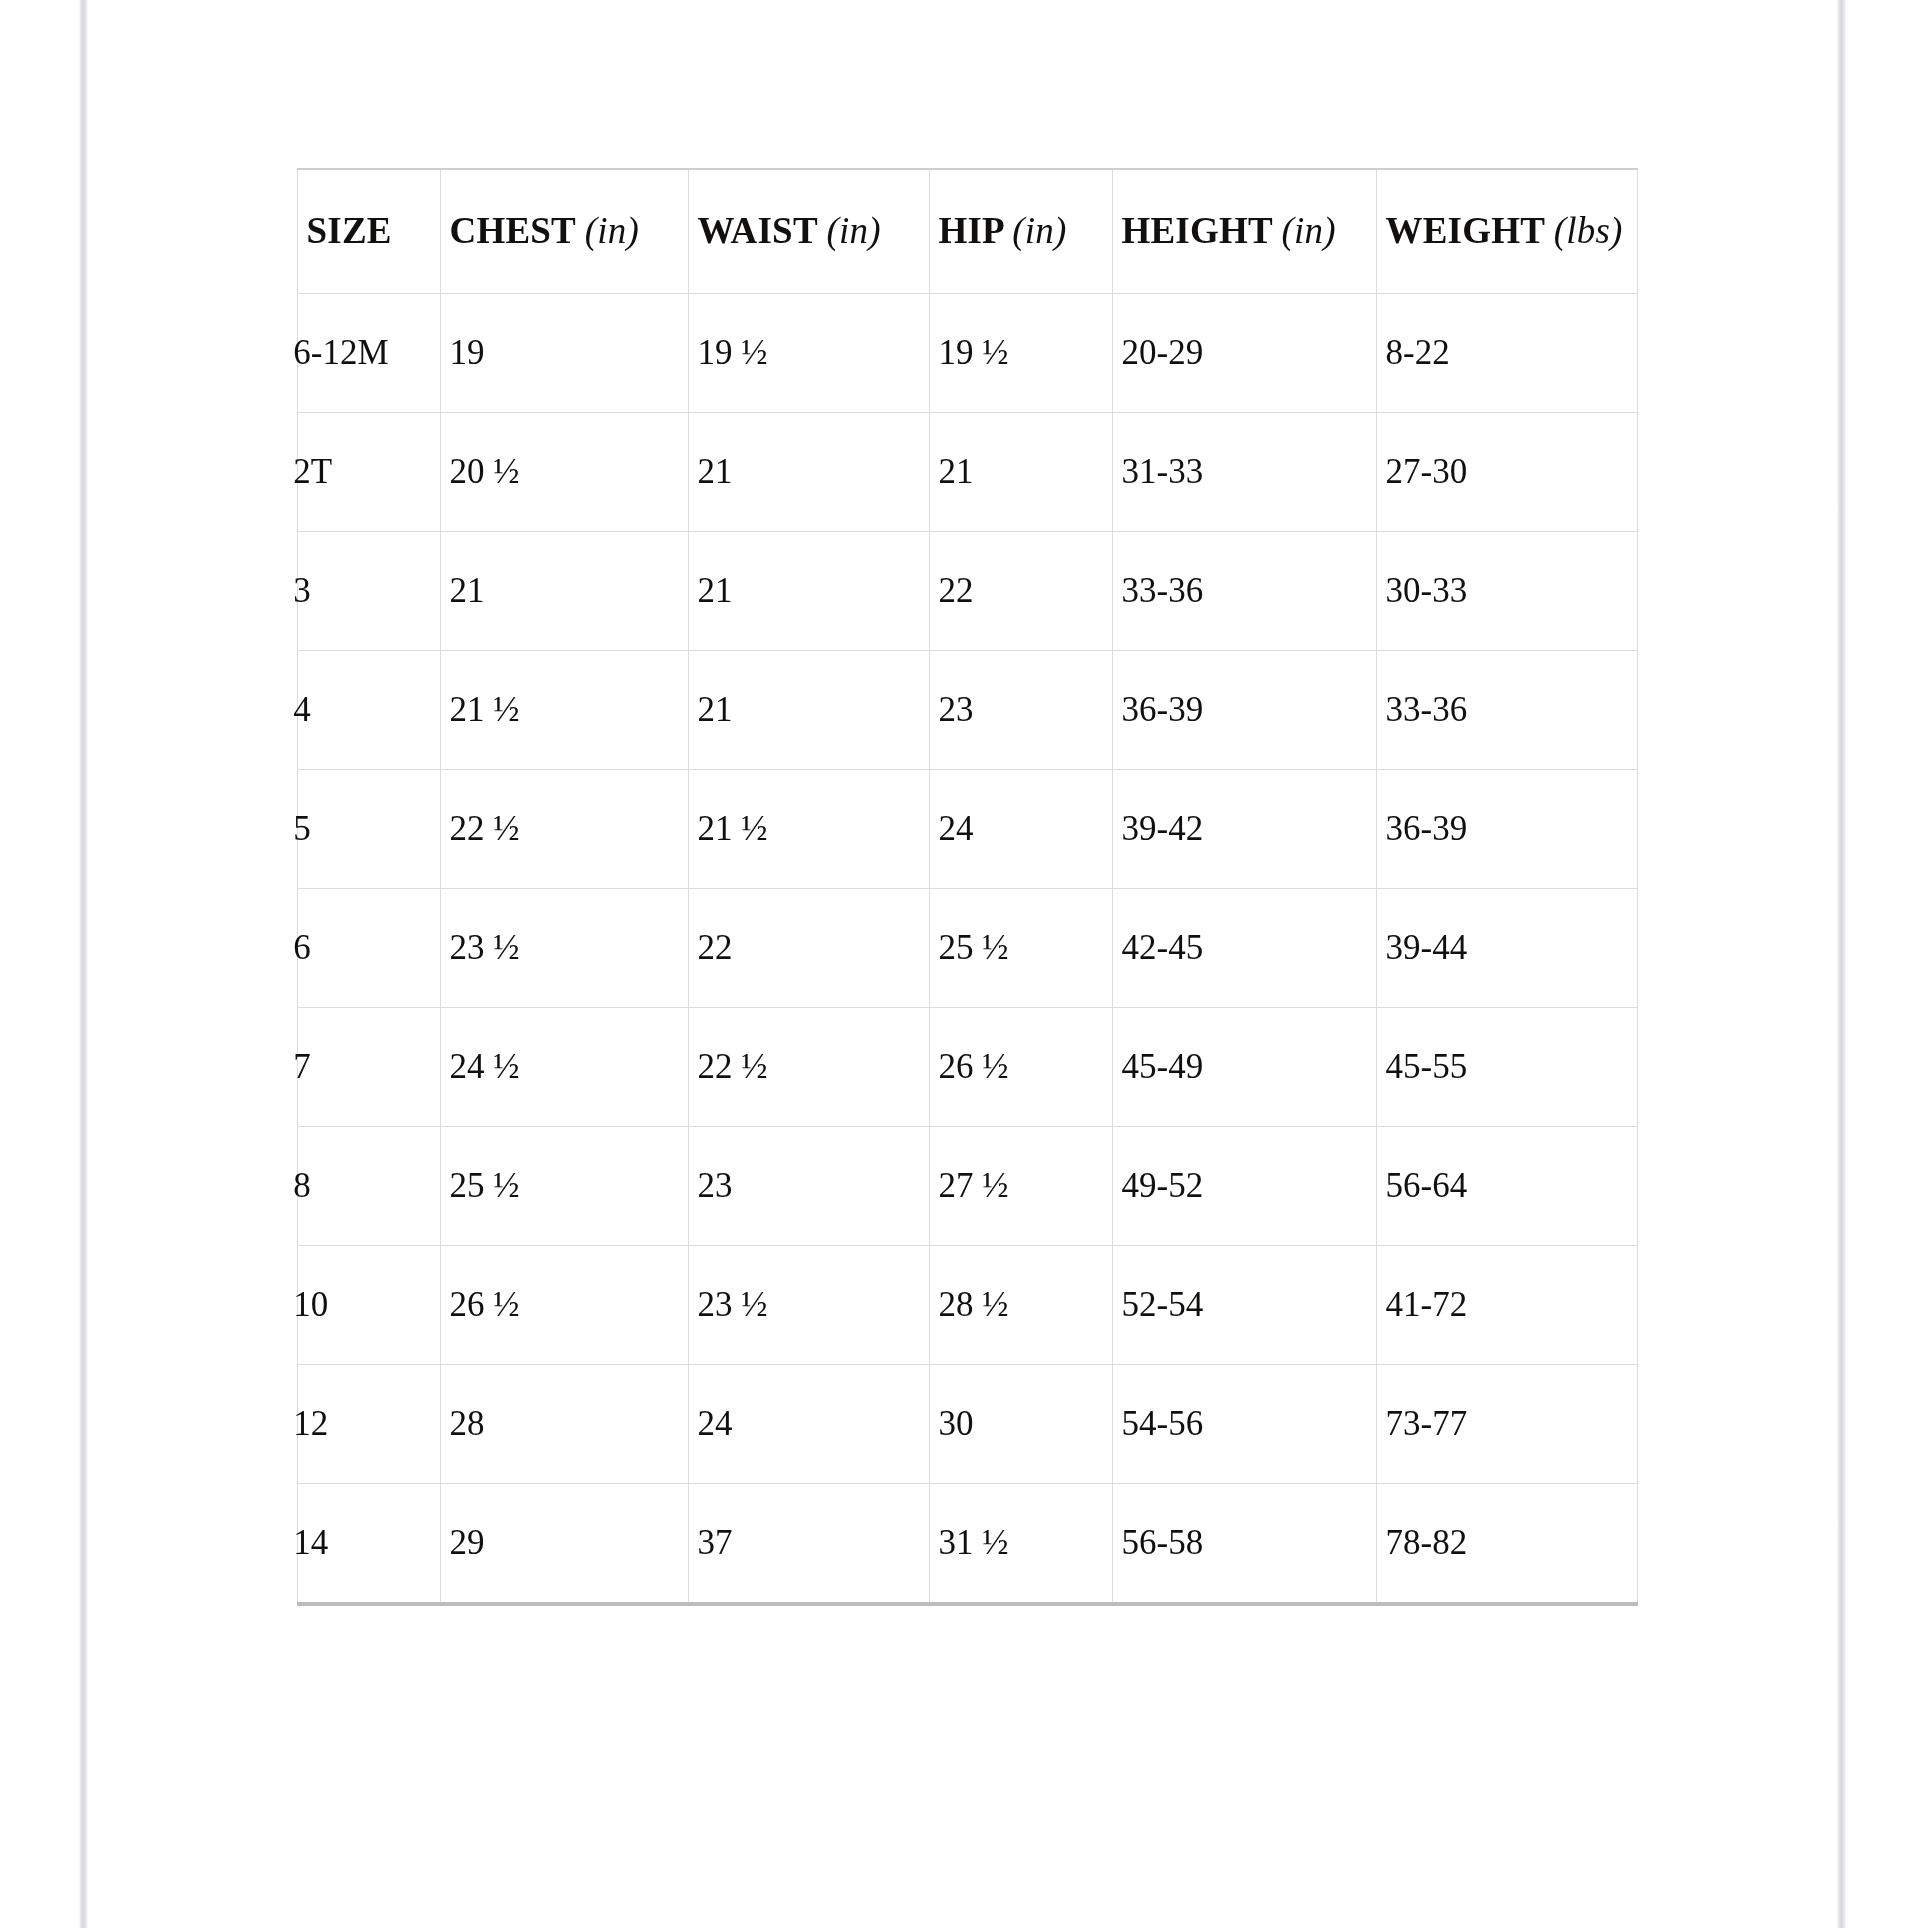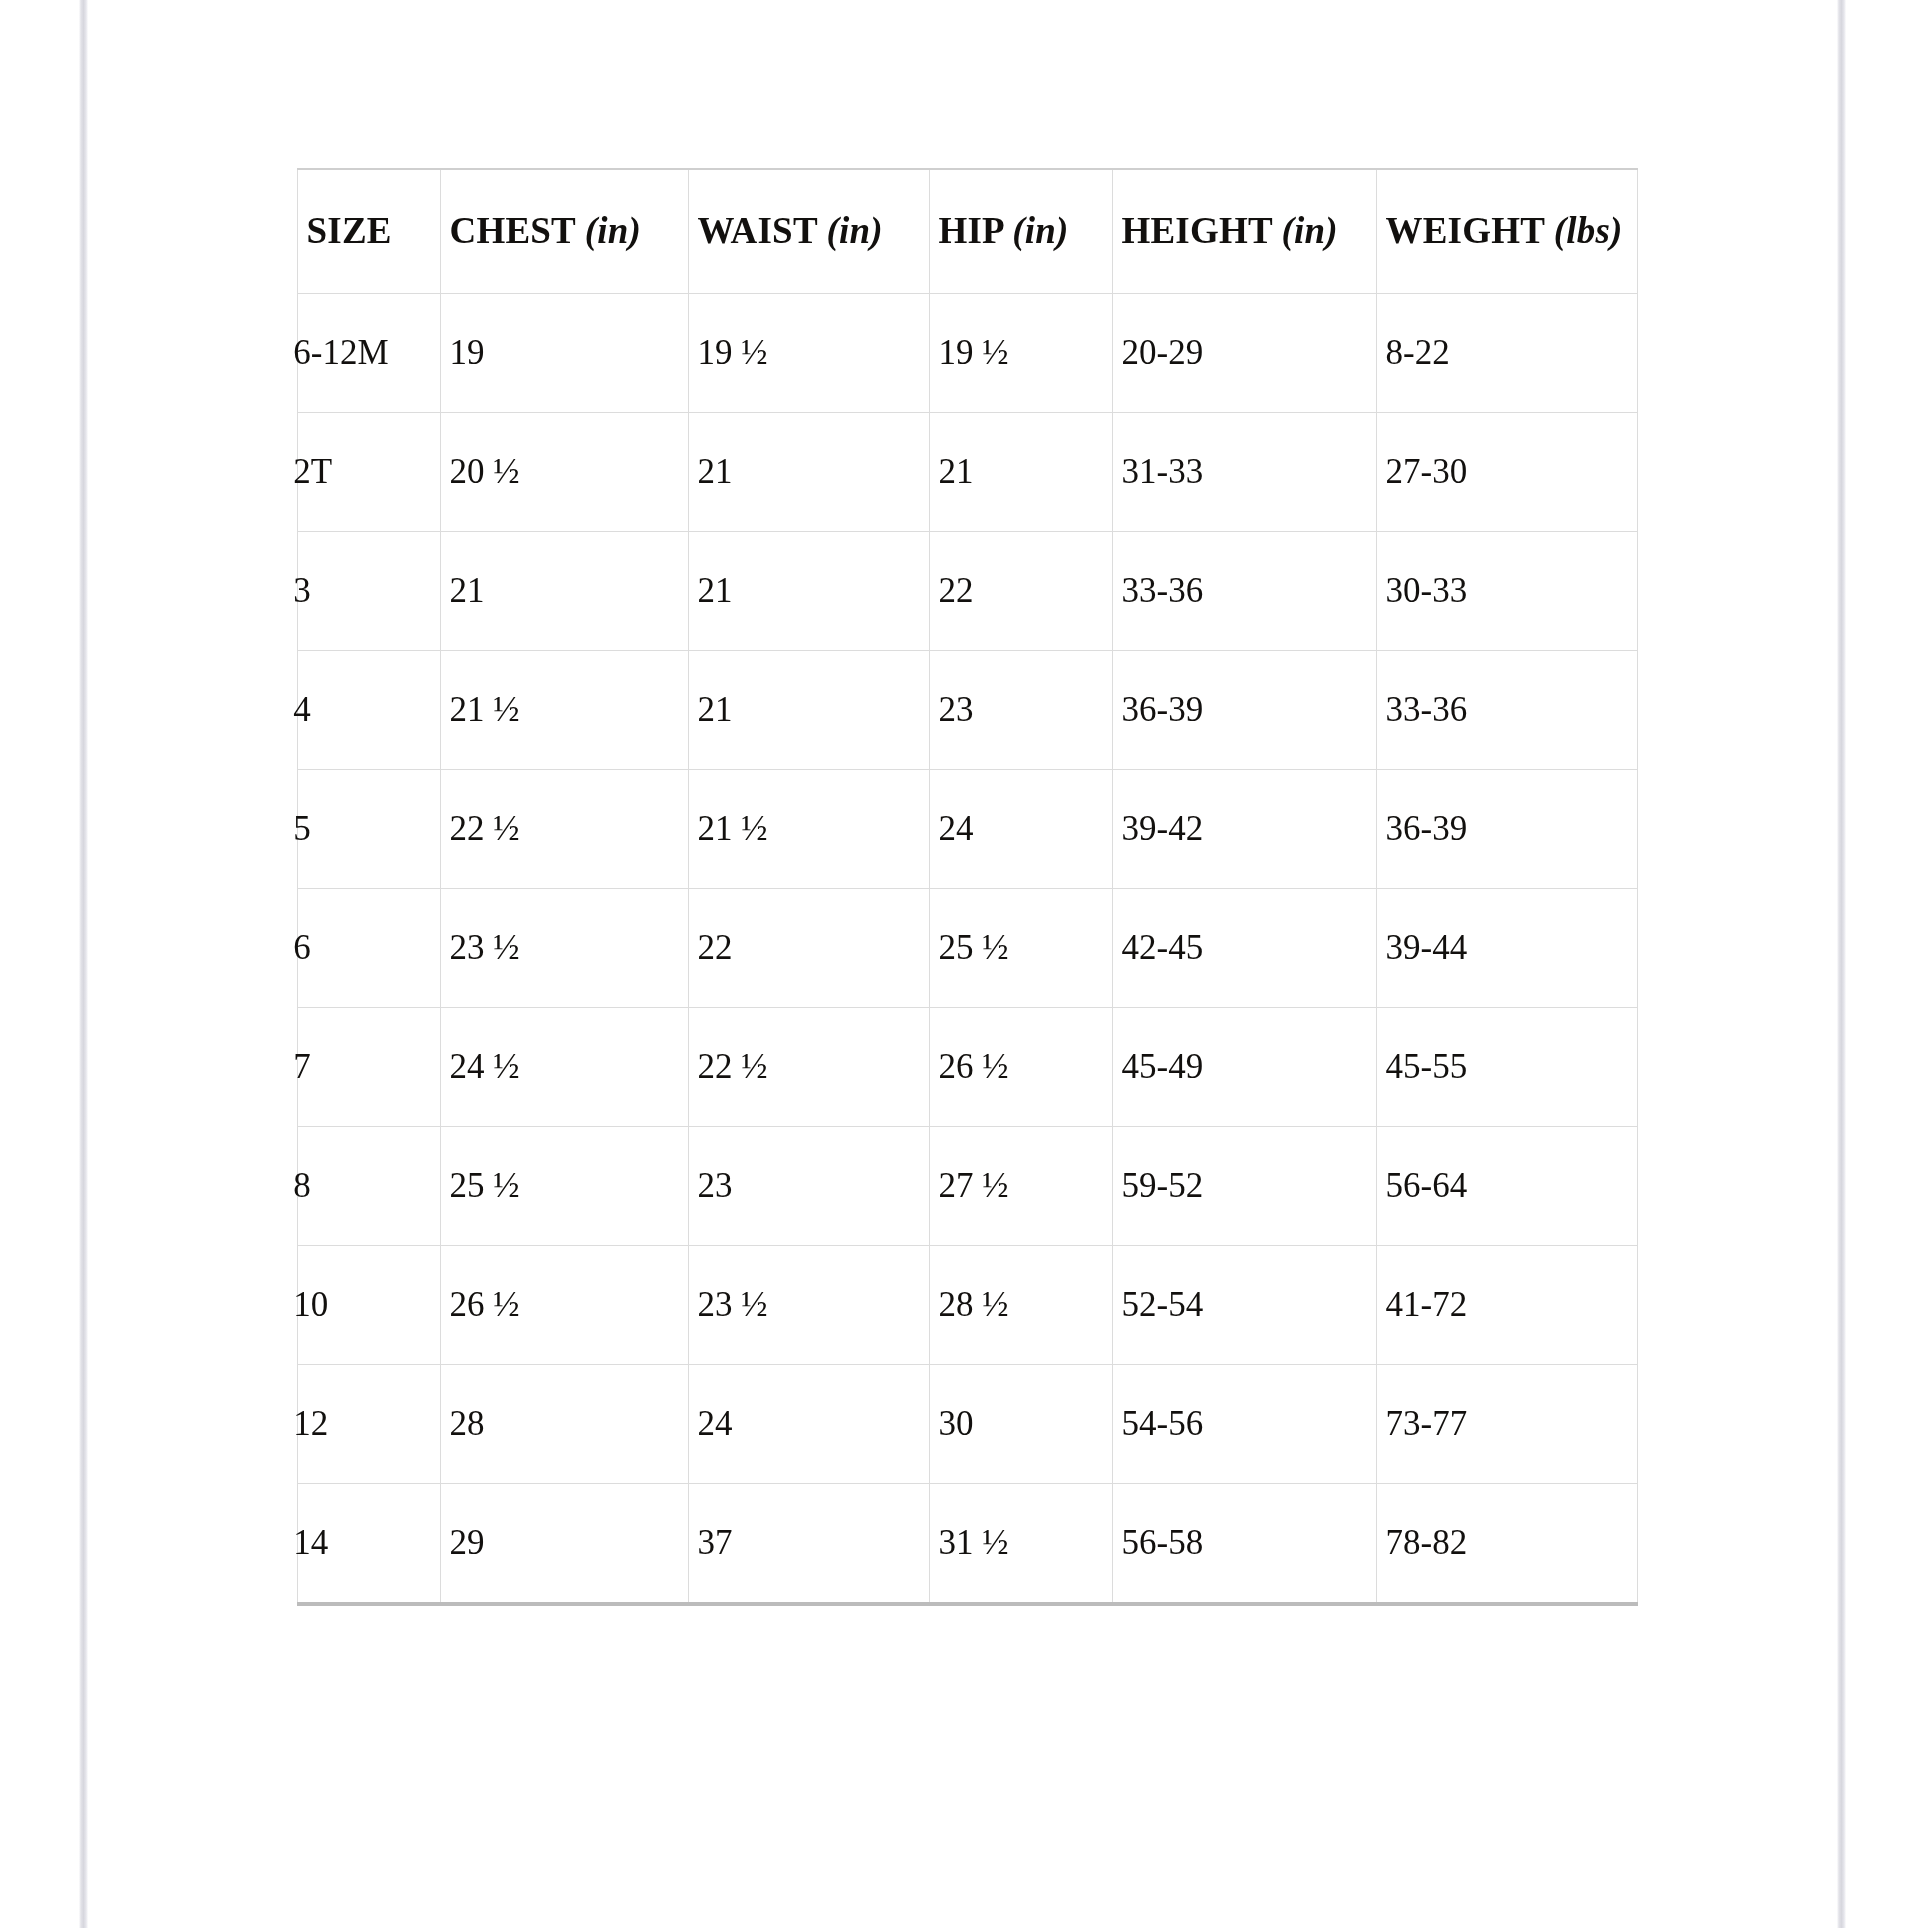--- a/index.html
+++ b/index.html
@@ -64,21 +64,21 @@
 
   
   table.size-chart thead th {
     height: 123px;
     font-weight: bold;
     font-size: 37px;
     letter-spacing: 0.2px;
   }
   table.size-chart thead th .unit {
     font-style: italic;
-    font-weight: bold;
+    font-weight: normal;
   }
 
   
   table.size-chart tbody td {
     height: 118px;
   }
 
   
   table.size-chart tbody td.size-cell {
     padding-left: 2.8px;
@@ -175,21 +175,21 @@
           <td><span class="frac">22 ½</span></td>
           <td><span class="frac">26 ½</span></td>
           <td><span class="frac">45-49</span></td>
           <td><span class="frac">45-55</span></td>
         </tr>
         <tr>
           <td class="size-cell"><span class="frac">8</span></td>
           <td><span class="frac">25 ½</span></td>
           <td><span class="frac">23</span></td>
           <td><span class="frac">27 ½</span></td>
-          <td><span class="frac">59-52</span></td>
+          <td><span class="frac">49-52</span></td>
           <td><span class="frac">56-64</span></td>
         </tr>
         <tr>
           <td class="size-cell"><span class="frac">10</span></td>
           <td><span class="frac">26 ½</span></td>
           <td><span class="frac">23 ½</span></td>
           <td><span class="frac">28 ½</span></td>
           <td><span class="frac">52-54</span></td>
           <td><span class="frac">41-72</span></td>
         </tr>

